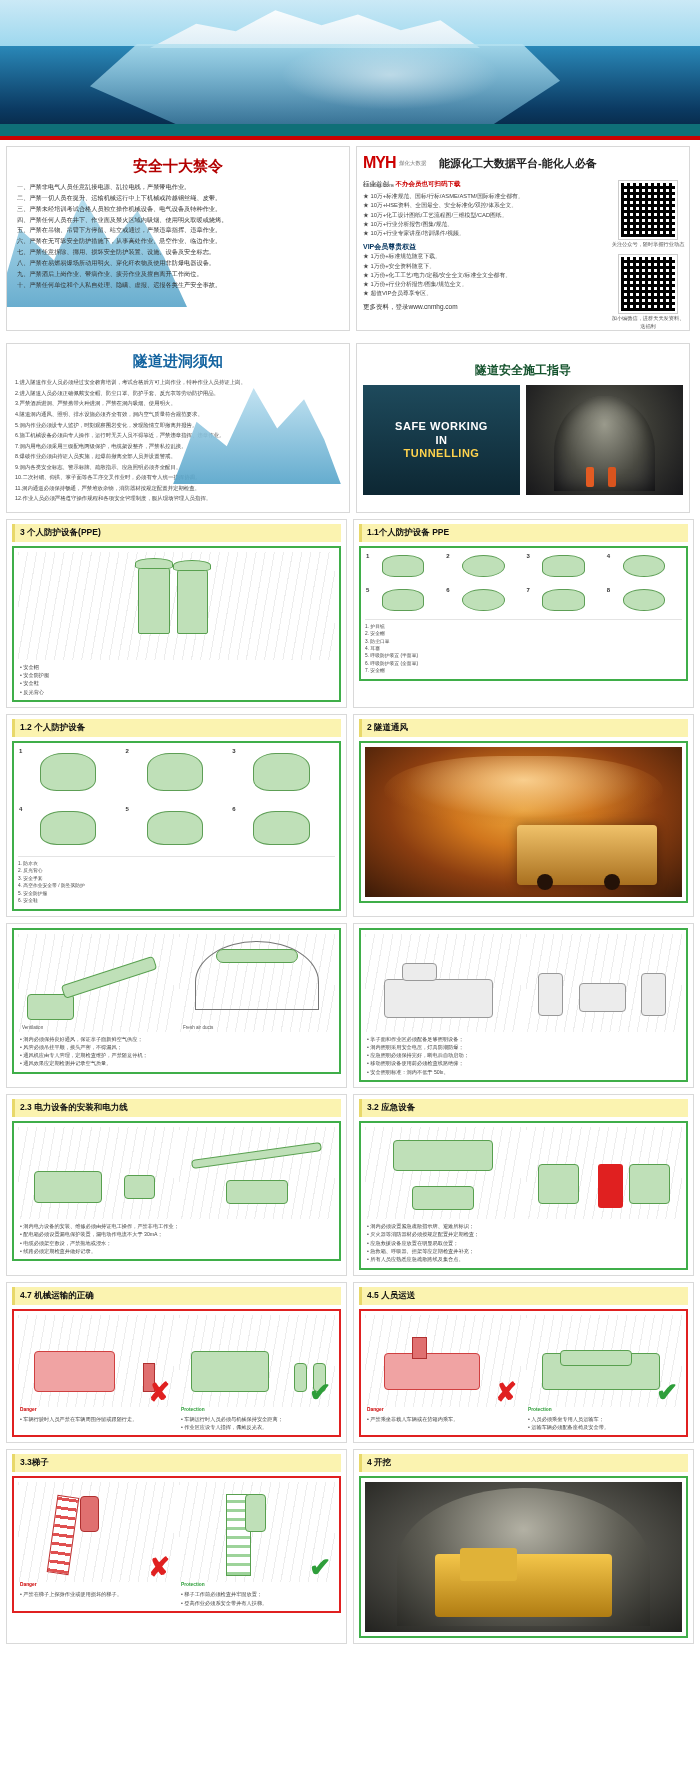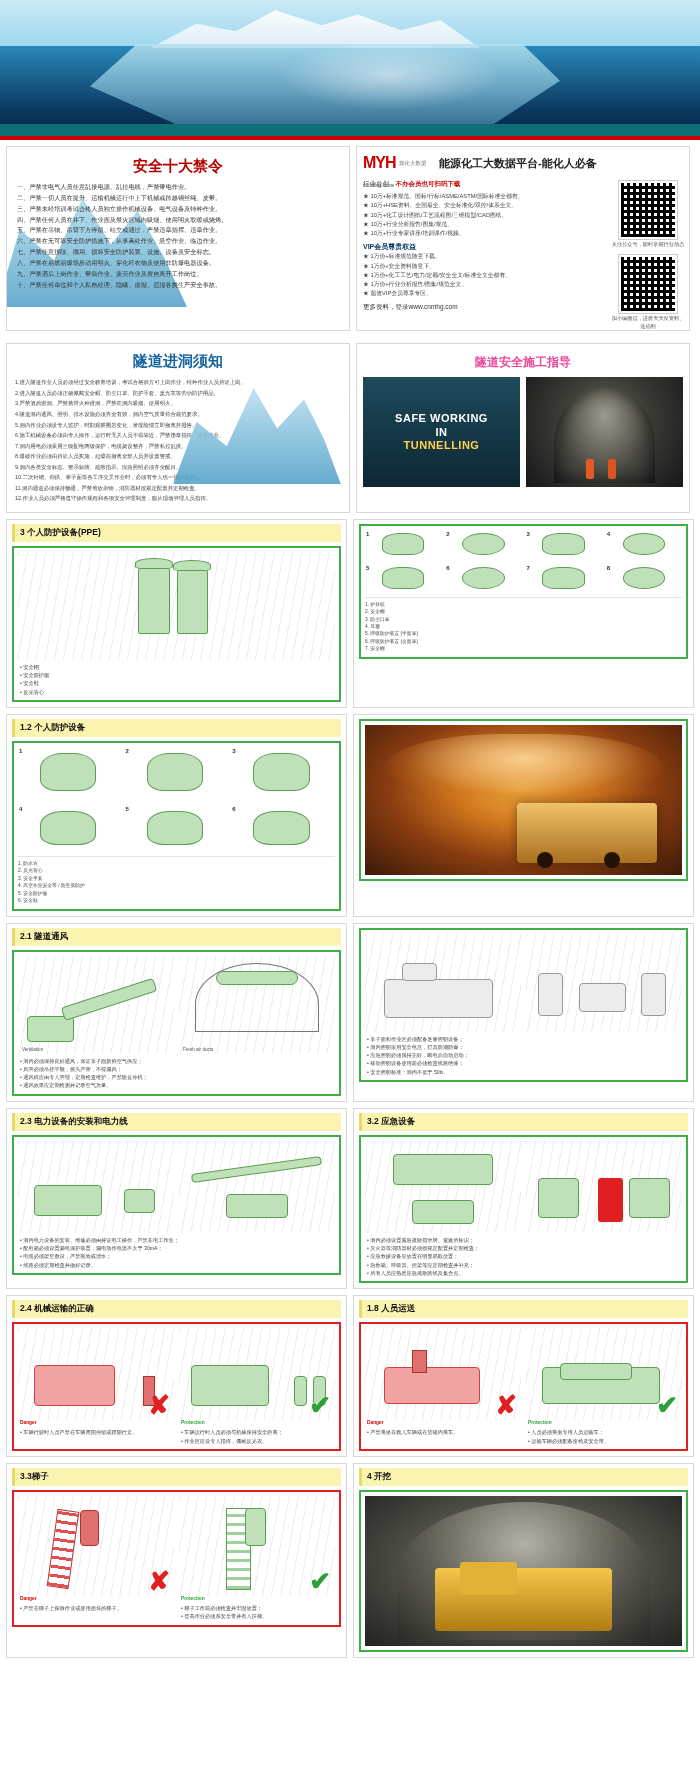--- a/index.html
+++ b/index.html
@@ -110,21 +110,21 @@
   .notice { width:344px; padding:6px 8px 8px; position:relative; overflow:hidden; }
   .notice h3 { margin:2px 0 6px; text-align:center; color:#1464a0; font-size:15px; font-weight:bold; }
   .notice .lines div { font-size:5.4px; line-height:1.95; color:#444; white-space:nowrap; overflow:hidden; text-overflow:ellipsis; }
   .notice .bgberg2 {
     position:absolute; right:8px; top:28px; width:168px; height:112px;
     background: linear-gradient(#cdeaf7,#54a3c9);
     clip-path: polygon(0% 100%, 14% 44%, 32% 66%, 48% 14%, 62% 50%, 78% 24%, 90% 60%, 100% 100%);
     opacity:.9;
   }
   .guide { width:334px; padding:6px; }
-  .guide h4 { margin:4px 0 6px; text-align:center; font-size:12px; font-weight:bold; color:#ec4899; }
+  .guide h4 { margin:12px 0 6px; text-align:center; font-size:12px; font-weight:bold; color:#14532d; }
   .guide-imgs { display:flex; gap:6px; }
   .guide-img { flex:1; height:110px; position:relative; overflow:hidden; }
   .gi-left { background:linear-gradient(#1e4a5c,#0d2733); display:flex; align-items:center; justify-content:center; }
   .gi-left .txt { text-align:center; color:#fff; font-size:11px; font-weight:bold; line-height:1.25; letter-spacing:.5px; }
   .gi-left .txt .hl { color:#ffd34d; }
   .gi-right {
     background:
       radial-gradient(circle at 50% 40%, #6b6b62 0%, #3b3b35 45%, #17171a 100%);
   }
   .gi-right .arch {
@@ -333,20 +333,21 @@
           <div class="cap">
             <div>• 安全帽</div>
             <div>• 安全防护服</div>
             <div>• 安全鞋</div>
             <div>• 反光背心</div>
           </div>
         </div>
       </div>
 
       <div class="slide">
+        <div class="hd">1.1个人防护设备 PPE</div>
         <div class="canvas">
           <div class="ppe-grid">
             <div class="ppe-item">
                 <span class="ppe-num">1</span>
                 <span class="blob p"></span>
               </div>
             <div class="ppe-item">
                 <span class="ppe-num">2</span>
                 <span class="blob r"></span>
               </div>
@@ -425,35 +426,35 @@
             <div>2.   反光背心</div>
             <div>3.   安全手套</div>
             <div>4.   高空作业安全带 / 防坠落防护</div>
             <div>5.   安全防护服</div>
             <div>6.   安全鞋</div>
           </div>
         </div>
       </div>
 
       <div class="slide">
+        <div class="hd">2 隧道通风</div>
         <div class="canvas">
           <div class="photo-vent">
             <div class="duct"></div>
             <div class="truck">
               <div class="wheel" style="left:14%"></div>
               <div class="wheel" style="left:62%"></div>
             </div>
           </div>
         </div>
       </div>
     </div>
 
     <div class="grow">
       <div class="slide">
-        <div class="hd">2.1 隧道通风</div>
         <div class="canvas">
           <div class="two">
             <div class="sketch" style="height:98px;position:relative">
               <div class="green-box" style="position:absolute;left:6%;bottom:12%;width:30%;height:26%"></div>
               <div class="green-box" style="position:absolute;left:30%;bottom:34%;width:62%;height:14%;transform:rotate(-18deg);transform-origin:left bottom"></div>
               <div style="position:absolute;left:4px;bottom:2px;font-size:4.6px;color:#555">Ventilation</div>
             </div>
             <div class="sketch" style="height:98px;position:relative">
               <div style="position:absolute;left:10%;top:8%;width:80%;height:70%;border:1.5px solid #777;border-radius:50% 50% 0 0/60% 60% 0 0"></div>
               <div class="green-box" style="position:absolute;left:24%;top:16%;width:52%;height:14%;border-radius:8px"></div>
@@ -536,21 +537,21 @@
             <div>• 应急救援设备应放置在明显易取位置；</div>
             <div>• 急救箱、呼吸器、担架等应定期检查并补充；</div>
             <div>• 所有人员应熟悉应急疏散路线及集合点。</div>
           </div>
         </div>
       </div>
     </div>
 
     <div class="grow">
       <div class="slide">
-        <div class="hd">2.4 机械运输的正确</div>
+        <div class="hd">4.7 机械运输的正确</div>
         <div class="canvas red">
           <div class="two">
             <div>
               <div class="sketch" style="height:92px;position:relative">
                 <div style="position:absolute;left:10%;bottom:16%;width:52%;height:44%;background:#f0a3a3;border:1.5px solid #d04040;border-radius:4px"></div>
                 <div style="position:absolute;right:12%;bottom:16%;width:8%;height:32%;background:#e07070;border:1px solid #b03030"></div>
                 <div class="bigmark no" style="right:4px;bottom:2px">✘</div>
               </div>
               <div style="font-size:4.8px;color:#c00;font-weight:bold;padding-left:2px">Danger</div>
               <div class="cap">
@@ -568,21 +569,21 @@
               <div class="cap">
                 <div>• 车辆运行时人员必须与机械保持安全距离；</div>
                 <div>• 作业区应设专人指挥，佩戴反光衣。</div>
               </div>
             </div>
           </div>
         </div>
       </div>
 
       <div class="slide">
-        <div class="hd">1.8 人员运送</div>
+        <div class="hd">4.5 人员运送</div>
         <div class="canvas red">
           <div class="two">
             <div>
               <div class="sketch" style="height:92px;position:relative">
                 <div style="position:absolute;left:12%;bottom:18%;width:62%;height:40%;background:#f0a3a3;border:1.5px solid #d04040;border-radius:4px"></div>
                 <div style="position:absolute;left:30%;bottom:52%;width:10%;height:24%;background:#e07070;border:1px solid #b03030"></div>
                 <div class="bigmark no" style="right:4px;bottom:2px">✘</div>
               </div>
               <div style="font-size:4.8px;color:#c00;font-weight:bold;padding-left:2px">Danger</div>
               <div class="cap">

